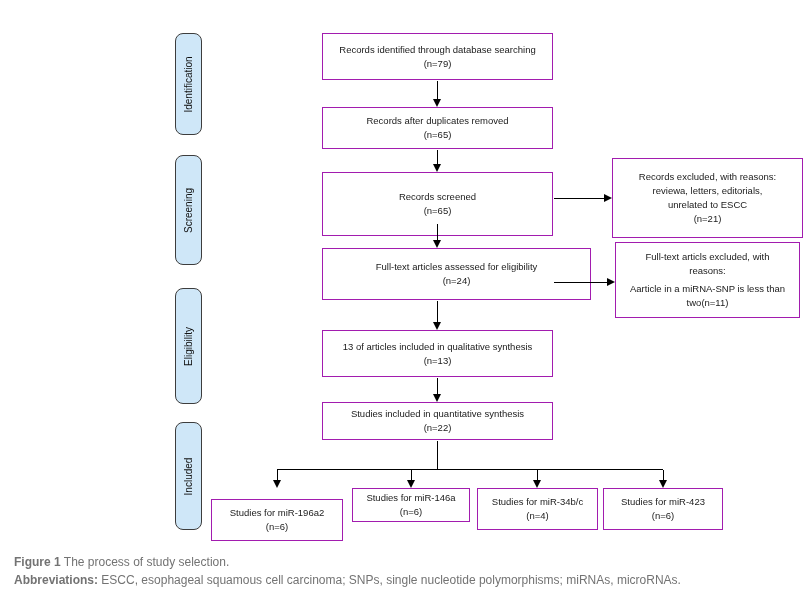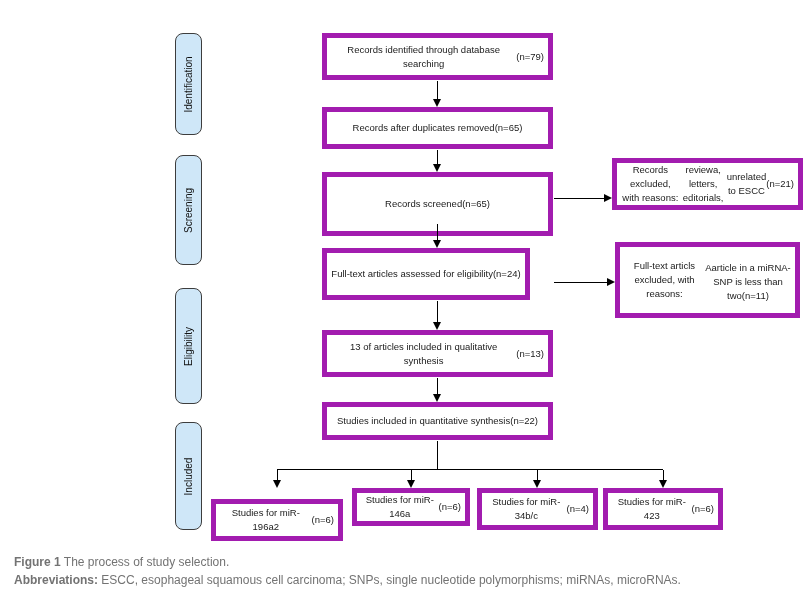--- a/index.html
+++ b/index.html
@@ -10,22 +10,22 @@
   
   .stage{
     position:absolute;width:25px;background:#cfe7f8;border:1px solid #3d3d3d;
     border-radius:8px;display:flex;align-items:center;justify-content:center;
   }
   .stage span{
     transform:rotate(-90deg);white-space:nowrap;font-size:10px;color:#111;
   }
   
   .fbox{
-    position:absolute;background:#fff;border:5px solid #a21caf;
-    display:flex;flex-direction:row;align-items:center;justify-content:center;
+    position:absolute;background:#fff;border:1px solid #a21caf;
+    display:flex;flex-direction:column;align-items:center;justify-content:center;
     text-align:center;font-size:9.5px;line-height:1.45;padding:14px 4px;box-sizing:border-box;
   }
   .fbox .gap{margin-top:4px;}
   
   .vline,.hline{position:absolute;background:#000;}
   .vline{width:1px;}
   .hline{height:1px;}
   .ah-down{
     position:absolute;width:0;height:0;
     border-left:4.5px solid transparent;border-right:4.5px solid transparent;
@@ -63,34 +63,34 @@
     <div>(n=79)</div>
   </div>
   <div class="fbox" style="left:322px;top:107px;width:231px;height:42px;">
     <div>Records after duplicates removed</div>
     <div>(n=65)</div>
   </div>
   <div class="fbox" style="left:322px;top:172px;width:231px;height:64px;">
     <div>Records screened</div>
     <div>(n=65)</div>
   </div>
-  <div class="fbox" style="left:322px;top:248px;width:208px;height:52px;">
+  <div class="fbox" style="left:322px;top:248px;width:269px;height:52px;">
     <div>Full-text articles assessed for eligibility</div>
     <div>(n=24)</div>
   </div>
   <div class="fbox" style="left:322px;top:330px;width:231px;height:47px;">
     <div>13 of articles included in qualitative synthesis</div>
     <div>(n=13)</div>
   </div>
   <div class="fbox" style="left:322px;top:402px;width:231px;height:38px;">
     <div>Studies included in quantitative synthesis</div>
     <div>(n=22)</div>
   </div>
 
-  <div class="fbox" style="left:612px;top:158px;width:191px;height:52px;">
+  <div class="fbox" style="left:612px;top:158px;width:191px;height:80px;">
     <div>Records excluded, with reasons:</div>
     <div>reviewa, letters, editorials,</div>
     <div>unrelated to ESCC</div>
     <div>(n=21)</div>
   </div>
   <div class="fbox" style="left:615px;top:242px;width:185px;height:76px;">
     <div style="width:160px;">Full-text articls excluded, with reasons:</div>
     <div class="gap" style="width:170px;">Aarticle in a miRNA-SNP is less than two(n=11)</div>
   </div>
 

